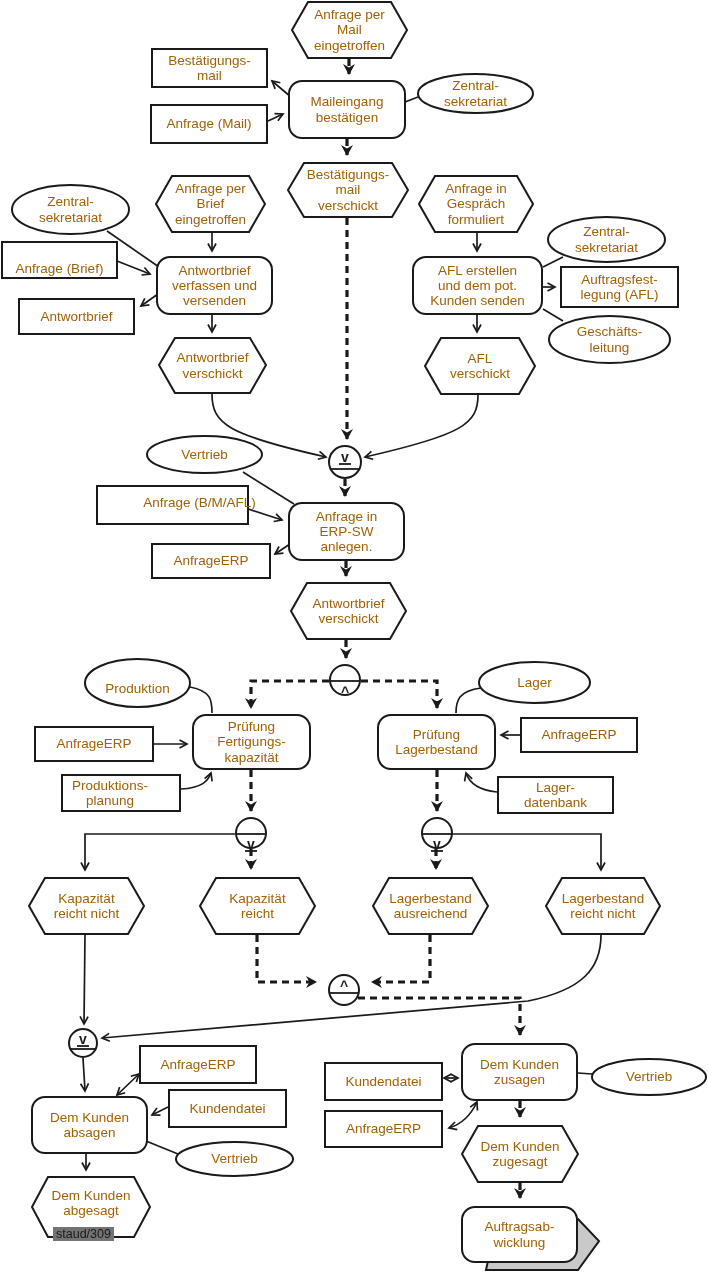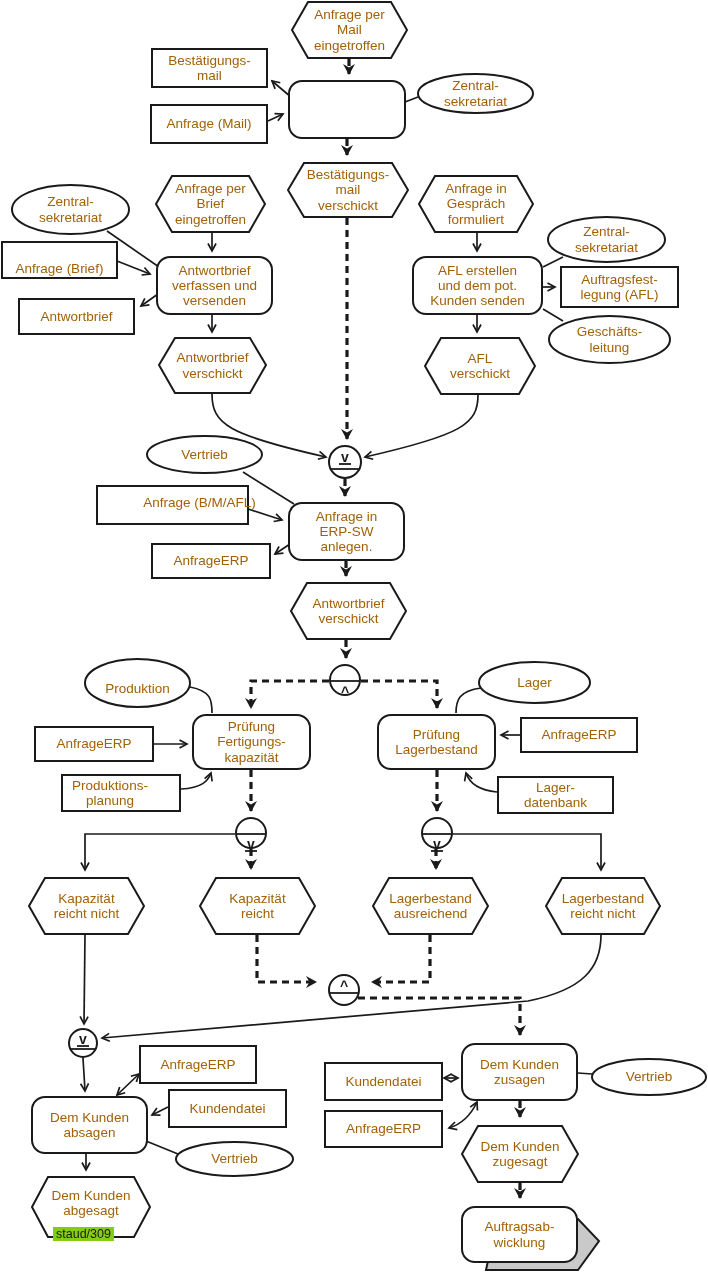--- a/index.html
+++ b/index.html
@@ -1,21 +1,21 @@
 <!DOCTYPE html>
 <html><head>
 <meta charset="utf-8">
 <style>
   html,body{margin:0;padding:0;background:#ffffff;}
   #stage{position:relative;width:708px;height:1273px;background:#ffffff;overflow:hidden;
          font-family:"Liberation Sans","DejaVu Sans",sans-serif;color:#1a1a1a;}
   #edges{position:absolute;left:0;top:0;}
   .lbl{position:absolute;display:flex;align-items:center;justify-content:center;
        text-align:center;white-space:pre-line;line-height:1.12;font-size:13.5px;color:#a16207;}
-  .caption{position:absolute;font-size:12.5px;background:#84cc16;padding:0 3px;}
+  .caption{position:absolute;font-size:12.5px;background:#737373;padding:0 3px;}
 </style>
 </head>
 <body>
 
 <div id="stage">
 
 <svg id="edges" width="708" height="1273" viewBox="0 0 708 1273">
   <defs>
     <marker id="thinA" markerUnits="userSpaceOnUse" markerWidth="11" markerHeight="11" refX="8.5" refY="5" orient="auto-start-reverse">
       <path d="M1,1 L8.5,5 L1,9" fill="none" stroke="#1a1a1a" stroke-width="1.7"></path>
@@ -172,20 +172,22 @@
     <text x="344" y="991">^</text>
     <text x="83" y="1044">v</text>
   </g>
 </svg>
 
 <div class="lbl" style="left:292px;top:2px;width:115px;height:56px;">Anfrage per
 Mail
 eingetroffen</div>
 <div class="lbl" style="left:152px;top:49px;width:115px;height:38px;">Bestätigungs-
 mail</div>
+<div class="lbl" style="left:289px;top:81px;width:116px;height:57px;">Maileingang
+bestätigen</div>
 <div class="lbl" style="left:418px;top:74px;width:115px;height:39px;">Zentral-
 sekretariat</div>
 <div class="lbl" style="left:151px;top:105px;width:116px;height:38px;">Anfrage (Mail)</div>
 <div class="lbl" style="left:288px;top:163px;width:120px;height:54px;">Bestätigungs-
 mail
 verschickt</div>
 <div class="lbl" style="left:12px;top:185px;width:117px;height:49px;">Zentral-
 sekretariat</div>
 <div class="lbl" style="left:156px;top:176px;width:109px;height:56px;">Anfrage per
 Brief

